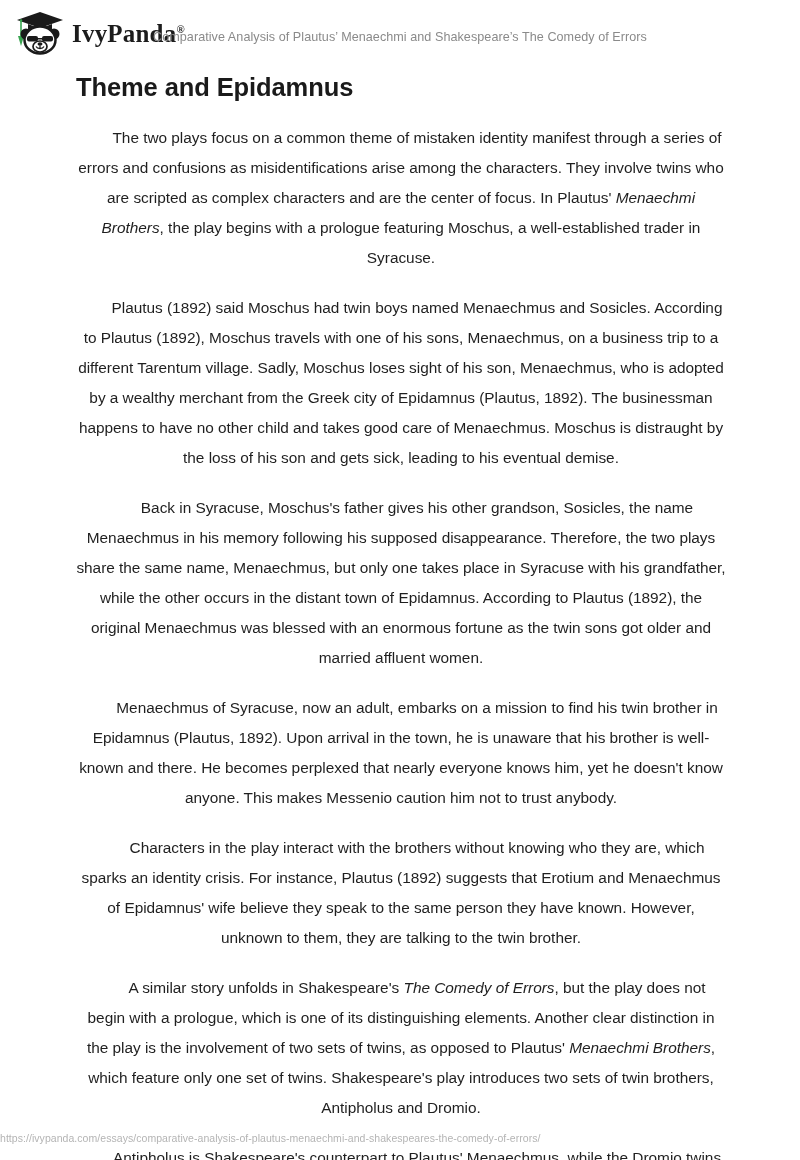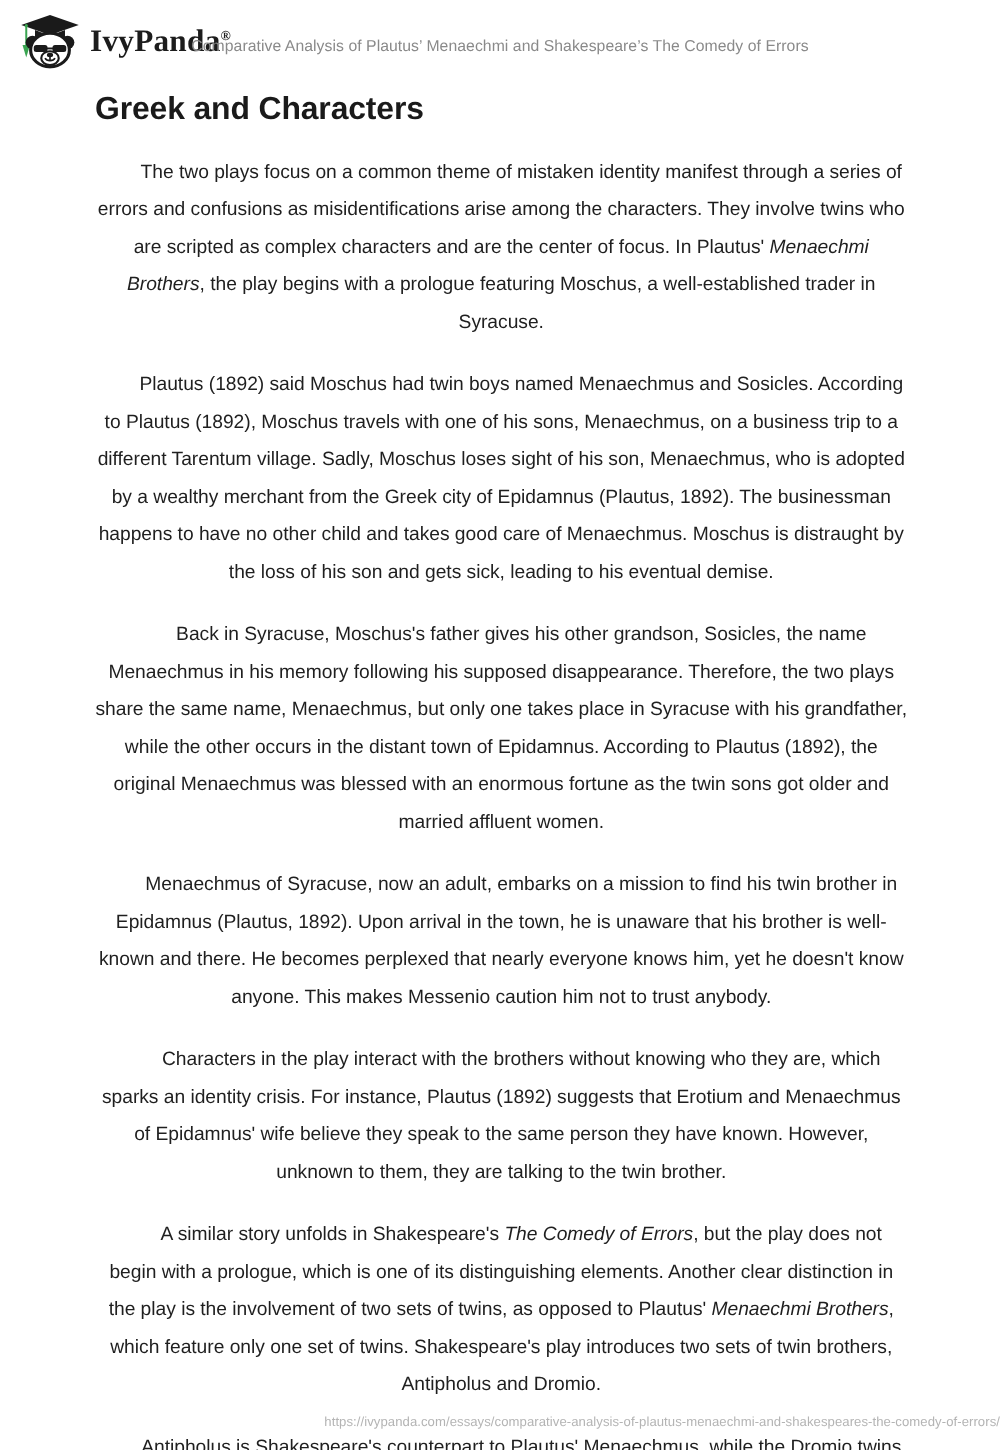--- a/index.html
+++ b/index.html
@@ -98,21 +98,21 @@
   p.body-par:last-child { margin-bottom: 0; }
 
   p.body-par i { font-style: italic; }
 
   
   .page-footer {
     position: absolute;
     left: 0;
     right: 0;
     bottom: 16px;
-    text-align: right;
+    text-align: left;
     font-size: 10.5px;
     color: #b4b4b4;
     font-family: "Liberation Sans", sans-serif;
     letter-spacing: 0.05px;
   }
   .page-footer a {
     color: #b4b4b4;
     text-decoration: none;
   }
 </style>
@@ -148,21 +148,21 @@
         <path d="M52 79 C58 79 60 75 60 75" stroke="#1a1a1a" stroke-width="2.6" fill="none"></path>
       </svg>
     </span>
     <span class="brand-word"><span>IvyPanda</span><span class="reg">®</span></span>
   </div>
 
   <div class="header-title">Comparative Analysis of Plautus’ Menaechmi and Shakespeare’s The Comedy of Errors</div>
 </div>
 
 <div class="article">
-  <h1 class="section-heading">Greek and Characters</h1>
+  <h1 class="section-heading">Theme and Epidamnus</h1>
 
   <div id="paragraph-list">
       <p class="body-par"><span>The two plays focus on a common theme of mistaken identity manifest through a series of errors and confusions as misidentifications arise among the characters. They involve twins who are scripted as complex characters and are the center of focus. In Plautus' </span><i>Menaechmi Brothers</i><span>, the play begins with a prologue featuring Moschus, a well-established trader in Syracuse.</span></p>
       <p class="body-par"><span>Plautus (1892) said Moschus had twin boys named Menaechmus and Sosicles. According to Plautus (1892), Moschus travels with one of his sons, Menaechmus, on a business trip to a different Tarentum village. Sadly, Moschus loses sight of his son, Menaechmus, who is adopted by a wealthy merchant from the Greek city of Epidamnus (Plautus, 1892). The businessman happens to have no other child and takes good care of Menaechmus. Moschus is distraught by the loss of his son and gets sick, leading to his eventual demise.</span></p>
       <p class="body-par"><span>Back in Syracuse, Moschus's father gives his other grandson, Sosicles, the name Menaechmus in his memory following his supposed disappearance. Therefore, the two plays share the same name, Menaechmus, but only one takes place in Syracuse with his grandfather, while the other occurs in the distant town of Epidamnus. According to Plautus (1892), the original Menaechmus was blessed with an enormous fortune as the twin sons got older and married affluent women.</span></p>
       <p class="body-par"><span>Menaechmus of Syracuse, now an adult, embarks on a mission to find his twin brother in Epidamnus (Plautus, 1892). Upon arrival in the town, he is unaware that his brother is well-known and there. He becomes perplexed that nearly everyone knows him, yet he doesn't know anyone. This makes Messenio caution him not to trust anybody.</span></p>
       <p class="body-par"><span>Characters in the play interact with the brothers without knowing who they are, which sparks an identity crisis. For instance, Plautus (1892) suggests that Erotium and Menaechmus of Epidamnus' wife believe they speak to the same person they have known. However, unknown to them, they are talking to the twin brother.</span></p>
       <p class="body-par"><span>A similar story unfolds in Shakespeare's </span><i>The Comedy of Errors</i><span>, but the play does not begin with a prologue, which is one of its distinguishing elements. Another clear distinction in the play is the involvement of two sets of twins, as opposed to Plautus' </span><i>Menaechmi Brothers</i><span>, which feature only one set of twins. Shakespeare's play introduces two sets of twin brothers, Antipholus and Dromio.</span></p>
       <p class="body-par"><span>Antipholus is Shakespeare's counterpart to Plautus' Menaechmus, while the Dromio twins were born to a poor mother. The twin couples separated during a shipwreck and</span></p>
     </div>

